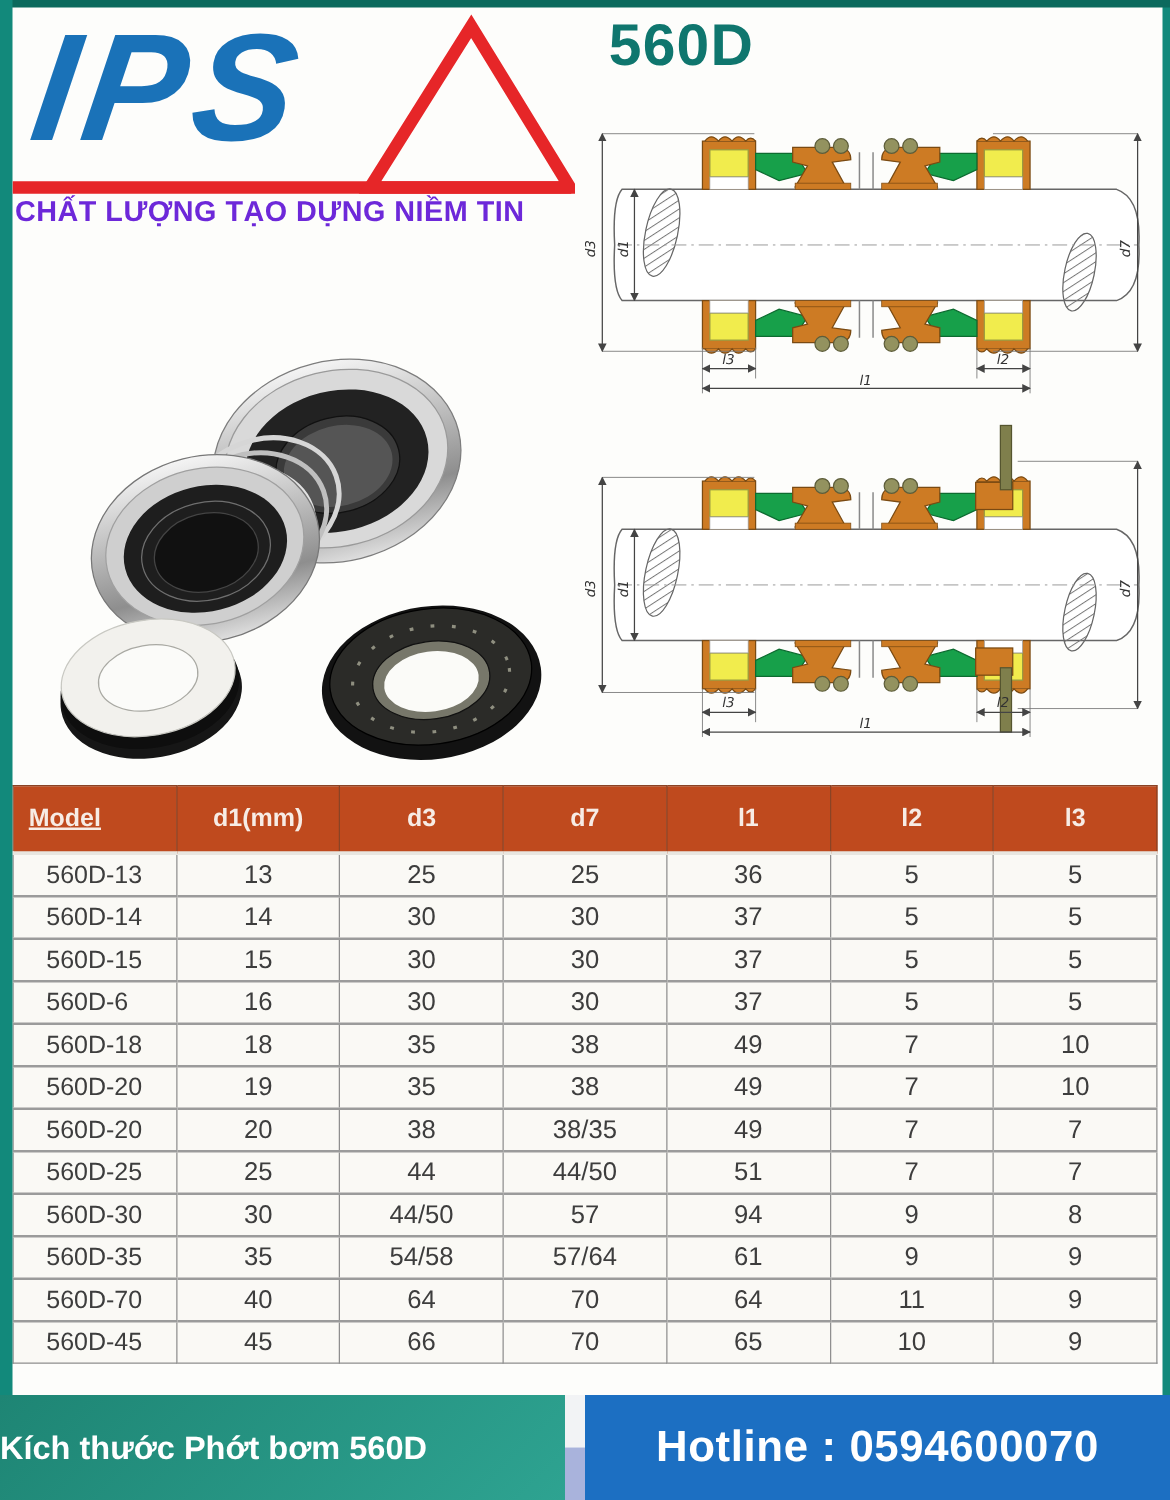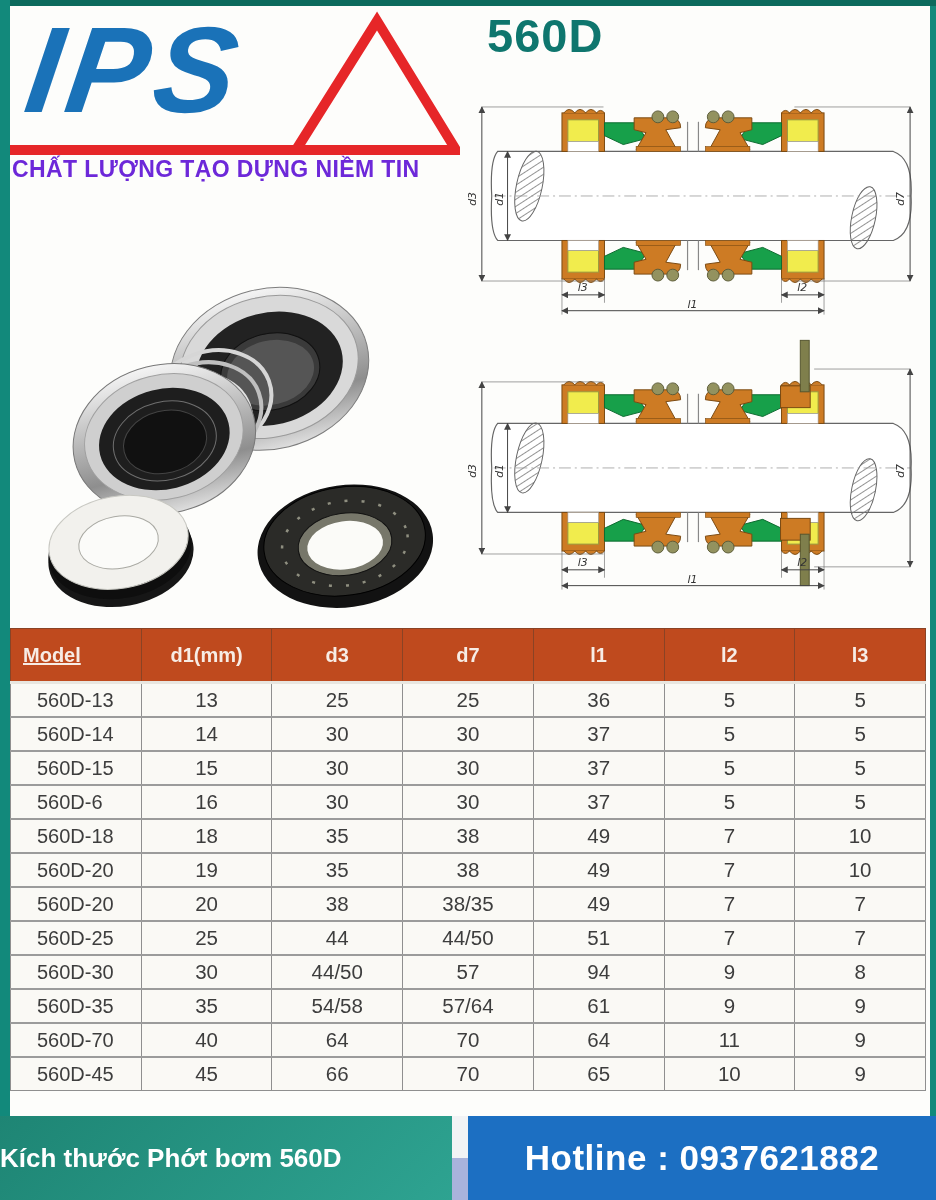--- a/index.html
+++ b/index.html
@@ -321,15 +321,15 @@
         </tr>
       </tbody>
   </table>
 
   <div class="caption-banner">
     <span>Kích thước Phớt bơm 560D</span>
   </div>
   <div class="banner-gap-top"></div>
   <div class="banner-gap-bottom"></div>
   <div class="hotline-banner">
-    <span>Hotline : 0937621882</span>
+    <span>Hotline : 0594600070</span>
   </div>
 </div>
 
 </body></html>

